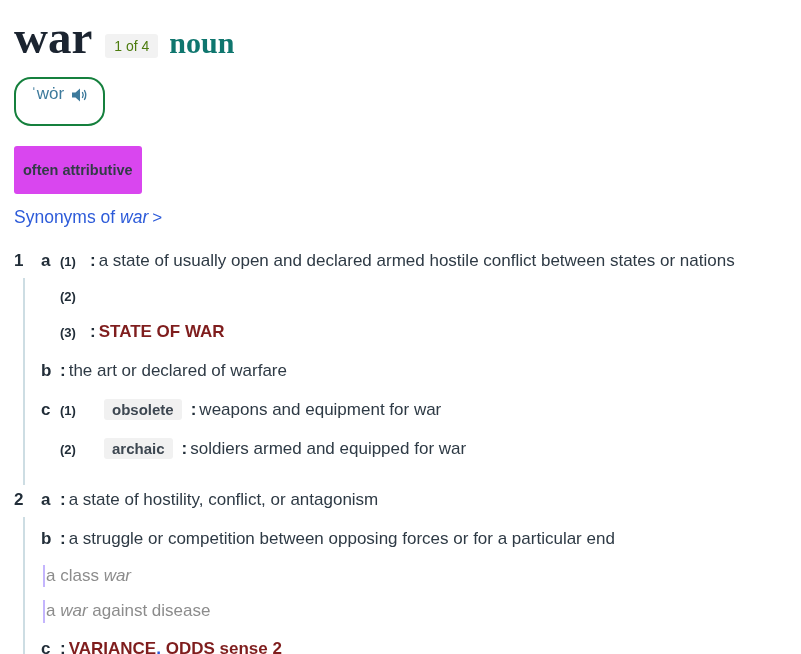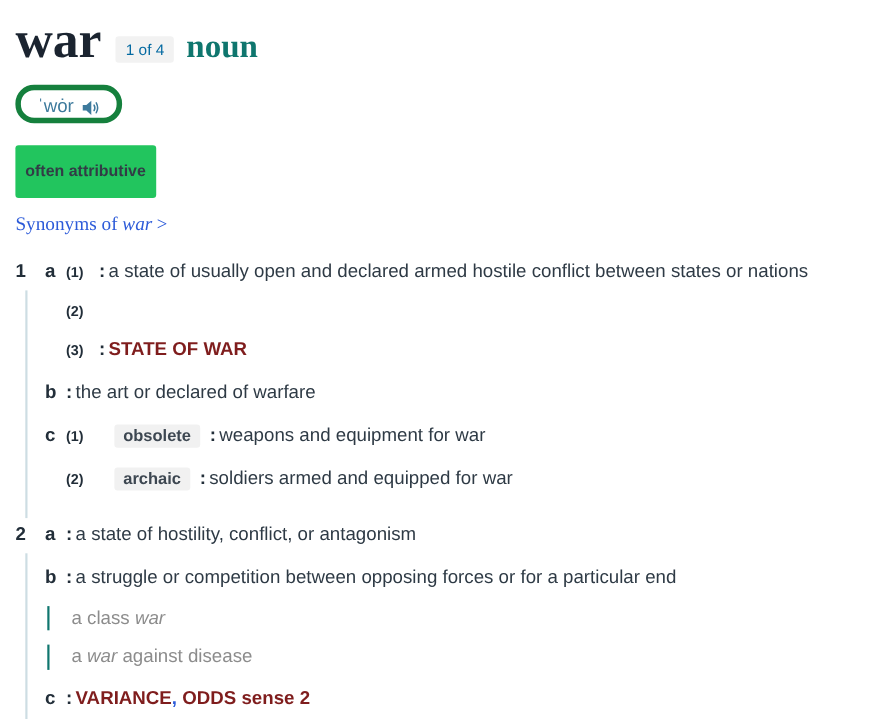--- a/index.html
+++ b/index.html
@@ -15,51 +15,51 @@
 
   
   .entry-header { display: flex; align-items: baseline; }
   .headword {
     font-family: "Liberation Serif", serif;
     font-size: 47px; font-weight: 700; line-height: 1.0;
     color: #1b2430; margin: 0;
   }
   .entry-count {
     margin-left: 13px;
-    background: #f2f2f2; color: #0369a1;
+    background: #f2f2f2; color: #4d7c0f;
     font-size: 14px; padding: 4px 9px; border-radius: 3px;
     position: relative; top: -2px;
   }
   .pos-link {
     margin-left: 11px;
     font-family: "Liberation Serif", serif;
     font-size: 30px; font-weight: 700;
     color: #0f766e; text-decoration: none; cursor: pointer;
   }
 
   
   .pron-row { margin-top: 16px; }
   .pron-pill {
     display: inline-flex; align-items: center; gap: 8px;
-    border: 5px solid #15803d; border-radius: 17px;
-    background: #ffffff; padding: 5px 15px 0 15px;
+    border: 2px solid #15803d; border-radius: 17px;
+    background: #ffffff; padding: 5px 15px 20px 15px;
     color: #3d7a9c; font-size: 17px;
     font-family: "Liberation Sans", sans-serif;
     cursor: pointer;
   }
   .speaker-icon { display: inline-block; width: 16px; height: 14px; }
 
   
   .attr-row { margin-top: 20px; }
   .attr-badge {
-    display: inline-block; background: #22c55e; color: #323c46;
+    display: inline-block; background: #d946ef; color: #323c46;
     font-weight: 700; font-size: 14.5px; padding: 16px 9px; border-radius: 3px;
   }
   .syn-row { margin-top: 13px; font-size: 17.5px; }
-  .syn-link { color: #2d5bd9; text-decoration: none; cursor: pointer; font-family: Liberation Serif, serif; }
+  .syn-link { color: #2d5bd9; text-decoration: none; cursor: pointer; }
   .syn-link i { font-style: italic; }
   .chevron { margin-left: 4px; font-size: 17px; color: #2d5bd9; }
 
   
   .senses { margin-top: 20px; }
   .sense { position: relative; }
   .sense-1 { margin-bottom: 24px; }
   .sense::before {
     content: ""; position: absolute; left: 9px; width: 2px;
     background: #cddde3; top: 30px; bottom: -22px;
@@ -77,21 +77,21 @@
   .colon { font-weight: 700; color: #222e39; margin-right: 3px; }
   .tag-badge {
     background: #f1f1f1; color: #3d4751; font-weight: 700;
     font-size: 15px; padding: 2px 8px; border-radius: 3px; margin-right: 9px; margin-left: 14px;
   }
   .mw-link { color: #7f1d1d; font-weight: 700; text-decoration: none; cursor: pointer; }
   .link-sep { color: #2d5bd9; font-weight: 700; }
 
   .example {
     margin: 12px 0 13px 29px;
-    border-left: 2px solid #0f766e; padding-left: 20px;
+    border-left: 2px solid #c4b5fd; padding-left: 1px;
     color: #8c8c8c; font-size: 17px; line-height: 1.35;
   }
   .example i { font-style: italic; }
   .row-c2 { margin-top: 11px; }
 </style>
 </head>
 <body>
 
 <div class="page">
 

